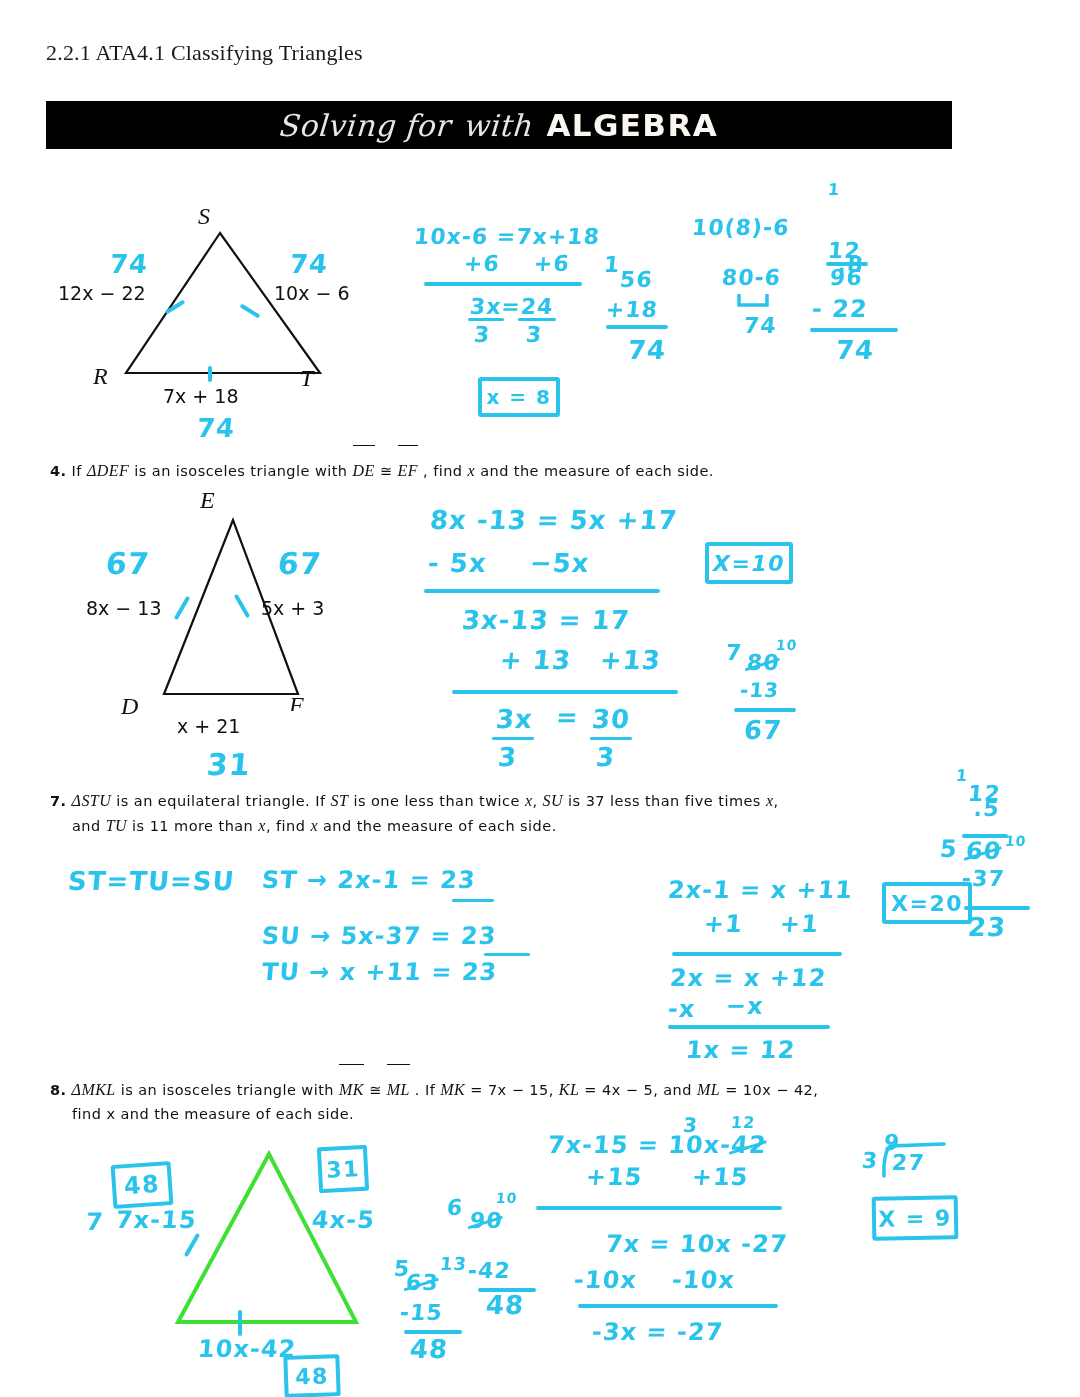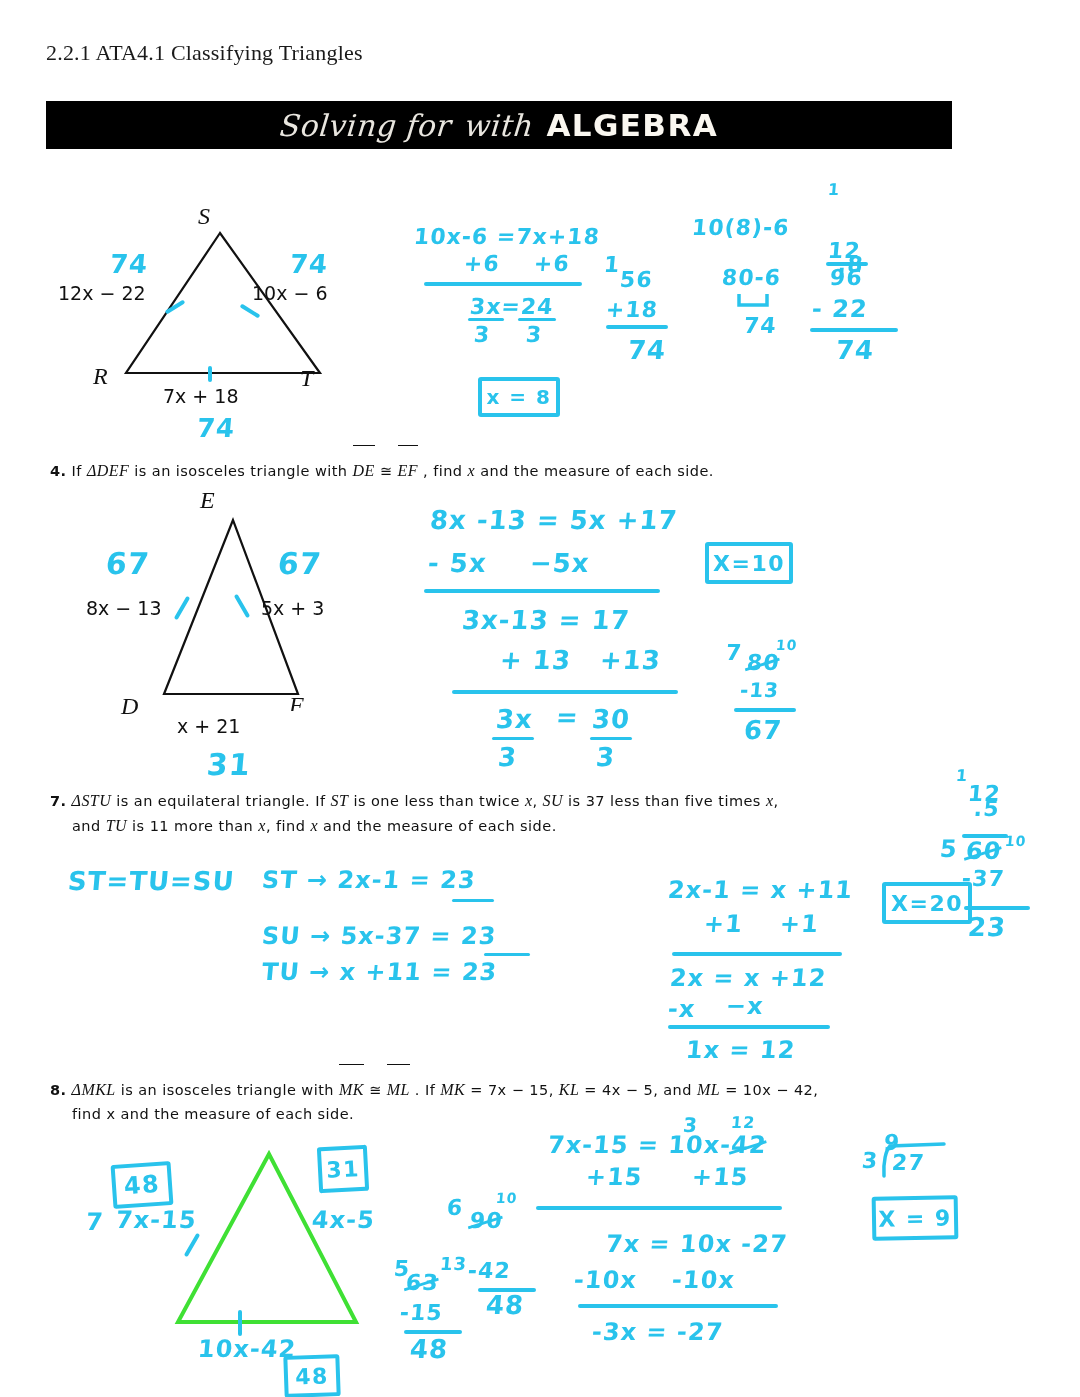--- a/index.html
+++ b/index.html
@@ -119,21 +119,21 @@
   <div class="fig" style="left:118px;top:225px;">
     <svg width="210" height="160" viewBox="0 0 210 160">
       <polygon points="102,8 8,148 202,148" fill="none" stroke="#111" stroke-width="2.2"></polygon>
     </svg>
   </div>
   <div class="lbl" style="left:198px;top:203px;">S</div>
   <div class="lbl" style="left:93px;top:363px;">R</div>
   <div class="lbl" style="left:300px;top:365px;">T</div>
 
   <div class="side" style="left:58px;top:282px;"><span>12x − 22</span></div>
-  <div class="side" style="left:252px;top:282px;text-align:center;"><span>10x − 6</span></div>
+  <div class="side" style="left:274px;top:282px;text-align:center;"><span>10x − 6</span></div>
   <div class="side" style="left:163px;top:385px;"><span>7x + 18</span></div>
 
   <div class="tick" style="left:173px;top:296px;height:22px;transform:rotate(58deg);"></div>
   <div class="tick" style="left:248px;top:300px;height:22px;transform:rotate(-58deg);"></div>
   <div class="tick" style="left:208px;top:366px;height:16px;"></div>
 
   <div class="hw s26 sk" style="left:110px;top:249px;">74</div>
   <div class="hw s26 sk" style="left:290px;top:249px;">74</div>
   <div class="hw s26 sk" style="left:197px;top:413px;">74</div>
 
@@ -204,21 +204,21 @@
   <div class="hw s26 sk" style="left:600px;top:645px;">+13</div>
   <div class="rule" style="left:452px;top:690px;width:226px;"></div>
   <div class="hw s26 sk" style="left:496px;top:704px;">3x</div>
   <div class="hw s26 sk" style="left:556px;top:702px;">=</div>
   <div class="hw s26 sk" style="left:592px;top:704px;">30</div>
   <div class="rule thin" style="left:492px;top:737px;width:42px;"></div>
   <div class="rule thin" style="left:590px;top:737px;width:42px;"></div>
   <div class="hw s26 sk" style="left:498px;top:742px;">3</div>
   <div class="hw s26 sk" style="left:596px;top:742px;">3</div>
 
-  <div class="boxans" style="left:705px;top:542px;width:80px;height:34px;font-size:22px;">X=10</div>
+  <div class="boxans" style="left:705px;top:542px;width:80px;height:34px;font-size:22px;font-style:italic;">X=10</div>
 
   <div class="hw s22 sk" style="left:726px;top:640px;">7</div>
   <div class="hw s14 sk" style="left:776px;top:637px;">10</div>
   <div class="hw s22 sk" style="left:747px;top:650px;"><span class="strike">80</span></div>
   <div class="hw s20 sk" style="left:740px;top:678px;">-13</div>
   <div class="rule" style="left:734px;top:708px;width:62px;"></div>
   <div class="hw s26 sk" style="left:744px;top:715px;">67</div>
 
   <div class="prob" style="left:50px;top:789px;width:900px;">
     <span class="num">7.</span>

